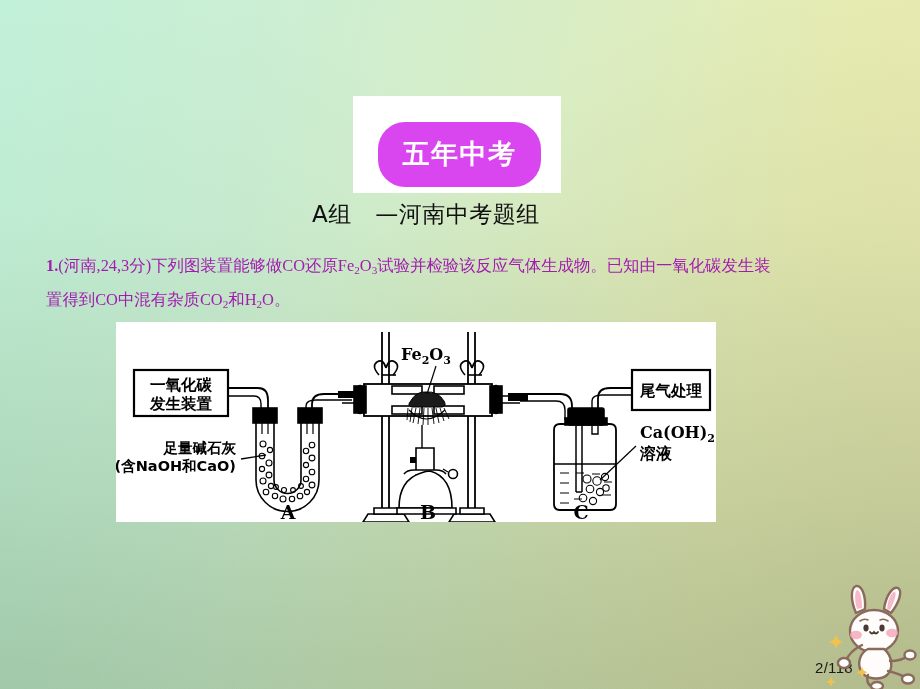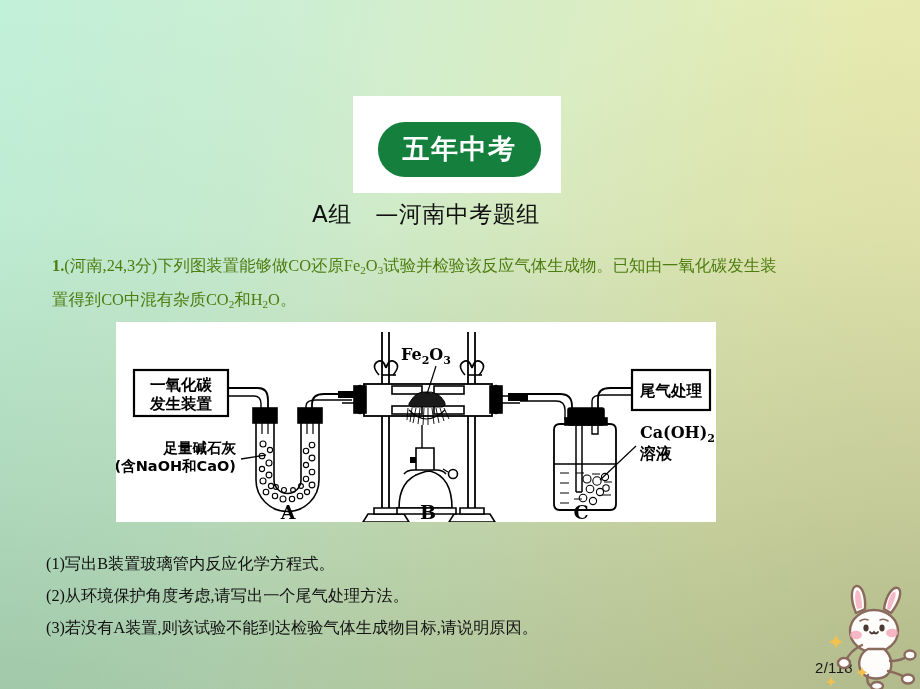--- a/index.html
+++ b/index.html
@@ -39,22 +39,22 @@
   
   #badge-card {
     position: absolute;
     left: 353px; top: 96px;
     width: 208px; height: 97px;
     background: #ffffff;
   }
   #badge-pill {
     position: absolute;
     left: 378px; top: 122px;
-    width: 163px; height: 55px;
-    background: #15803d;
+    width: 163px; height: 65px;
+    background: #d946ef;
     border-radius: 27px;
     display: flex;
     align-items: center;
     justify-content: center;
   }
   #badge-pill .badge-text {
     color: #ffffff;
     font-family: "DejaVu Sans", "Liberation Sans", sans-serif;
     font-size: 27px;
     font-weight: bold;
@@ -74,23 +74,22 @@
     letter-spacing: 0.5px;
     white-space: nowrap;
   }
 
   
   #question-stem {
     position: absolute;
     left: 46px; top: 251px;
     width: 730px;
     font-size: 16.4px;
-    color: #4d7c0f;
+    color: #a21caf;
     line-height: 30px;
-    margin-left: 6px;
   }
   #question-stem .qnum { font-weight: bold; }
   sub { font-size: 0.68em; vertical-align: -0.26em; }
 
   
   #diagram-box {
     position: absolute;
     left: 116px; top: 322px;
     width: 600px; height: 200px;
     background: #ffffff;
@@ -331,25 +330,20 @@
         </text>
         <text x="524" y="137" font-size="16" font-weight="bold" font-family="DejaVu Sans, Liberation Sans, sans-serif">溶液</text>
 
         <text x="172" y="197" font-size="19" font-weight="bold" text-anchor="middle">A</text>
         <text x="312" y="197" font-size="19" font-weight="bold" text-anchor="middle">B</text>
         <text x="465" y="197" font-size="19" font-weight="bold" text-anchor="middle">C</text>
       </g>
     </svg>
   </div>
 
-  <div id="sub-questions">
-    <div class="subq">(1)写出B装置玻璃管内反应化学方程式。</div>
-    <div class="subq">(2)从环境保护角度考虑,请写出一个尾气处理方法。</div>
-    <div class="subq">(3)若没有A装置,则该试验不能到达检验气体生成物目标,请说明原因。</div>
-  </div>
 
   <div id="page-number">2/118</div>
 
   <div id="rabbit-mascot">
     <svg width="96" height="106" viewBox="0 0 96 106" xmlns="http://www.w3.org/2000/svg">
       <g stroke="#8a6a5c" stroke-width="2.4" stroke-linecap="round" stroke-linejoin="round">
 
         <path d="M32 30 C 26 16 27 5 32 3 C 38 2 42 13 41 26 Z" fill="#fffdfb"></path>
         <path d="M60 26 C 62 12 69 3 74 5 C 79 8 75 20 67 30 Z" fill="#fffdfb"></path>
         <path d="M33 26 C 30 16 31 8 33 7 C 36 7 38 15 38 25 Z" fill="#f6b9c8" stroke="none"></path>

